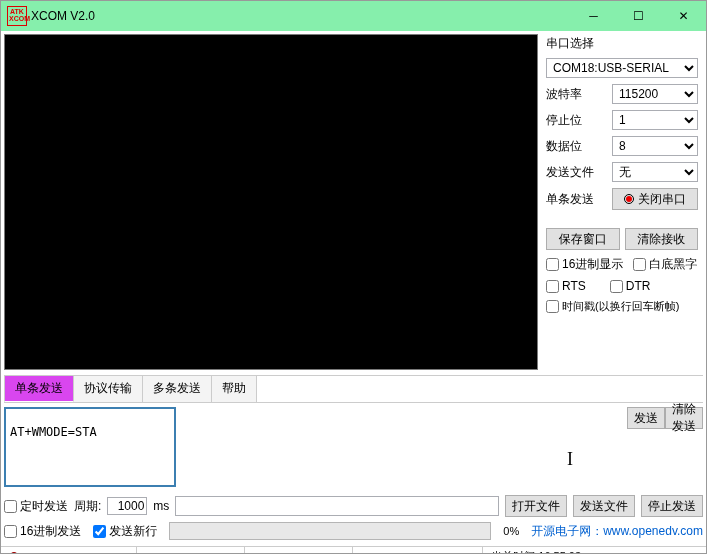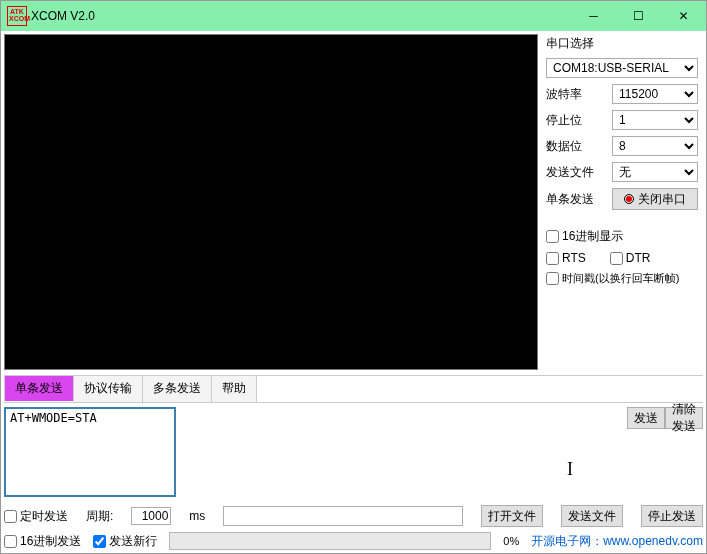--- a/index.html
+++ b/index.html
@@ -22,24 +22,24 @@
 .recdot { width: 10px; height: 10px; border: 1px solid #000; border-radius: 50%; display: inline-block; position: relative; }
 .recdot::after { content: ""; position: absolute; inset: 1px; border-radius: 50%; background: #e00; }
 .btnrow { display: flex; gap: 5px; }
 .btnrow .opbtn { flex: 1; }
 .cb { display: flex; align-items: center; gap: 3px; }
 .cb input { margin: 0; }
 .tabs { display: flex; border-top: 1px solid #ccc; border-bottom: 1px solid #ccc; margin: 2px 3px 0 3px; }
 .tab { padding: 4px 10px; border: 1px solid #ccc; border-bottom: none; background: #f4f4f4; margin-right: -1px; margin-top: -1px; }
 .tab.active { background: #d946ef; border-bottom: 1px solid #fff; position: relative; z-index: 1; }
 .sendarea { display: flex; padding: 4px 3px 2px 3px; gap: 6px; }
-.txtbox { flex: 1; height: 90px; border: 2px solid #3c7fb1; padding: 2px 4px; font-family: Consolas, monospace; font-size: 12px; resize: none; position: relative; }
+.txtbox { flex: 1; height: 80px; border: 2px solid #3c7fb1; padding: 16px 4px; font-family: Consolas, monospace; font-size: 12px; resize: none; position: relative; }
 .sendbtns { width: 76px; display: flex; justify-content: space-between; }
 .sendbtns .opbtn { width: 100%; }
-.midrow { display: flex; align-items: center; padding: 3px 3px; gap: 18px; }
+.midrow { display: flex; align-items: center; padding: 3px 3px; gap: 6px; }
 .period { width: 40px; text-align: right; }
 .prog { flex: 1; height: 18px; border: 1px solid #b5b5b5; background: #e8e8e8; }
 .pct { font-size: 11px; }
 .botrow { display: flex; align-items: center; padding: 2px 3px 6px 3px; gap: 12px; }
 .url { color: #0060d0; }
 .status { height: 20px; border-top: 1px solid #ccc; display: flex; align-items: center; font-size: 11px; }
 .status > div { padding: 0 8px; border-right: 1px solid #ccc; height: 100%; display: flex; align-items: center; }
 .stdot { width: 10px; height: 10px; border-radius: 50%; background: #e00; border: 1px solid #900; margin-right: 3px; }
 .star { color: #444; font-size: 9px; margin-right: 6px; }
 .cursor { position: absolute; right: 48px; bottom: 20px; font-family: serif; font-size: 18px; color: #000; }
@@ -81,24 +81,32 @@
         <select><option>无</option></select>
       </div>
     <div class="row">
         <label>单条发送</label>
         <button class="opbtn" style="flex:1">
           <span class="recdot"></span>
           <span>关闭串口</span>
         </button>
       </div>
     <div style="height:6px"></div>
+    <div class="btnrow">
+      <button class="opbtn">保存窗口</button>
+      <button class="opbtn">清除接收</button>
+    </div>
     <div style="display:flex;gap:10px">
       <label class="cb">
           <input type="checkbox" style="">
           <span>16进制显示</span>
+        </label>
+      <label class="cb">
+          <input type="checkbox" style="">
+          <span>白底黑字</span>
         </label>
     </div>
     <div style="display:flex;gap:24px">
       <label class="cb">
           <input type="checkbox" style="">
           <span>RTS</span>
         </label>
       <label class="cb">
           <input type="checkbox" style="">
           <span>DTR</span>

